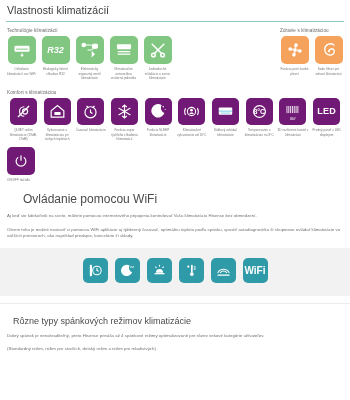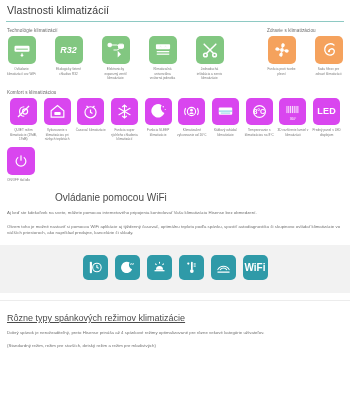--- a/index.html
+++ b/index.html
@@ -26,57 +26,56 @@
   .section { padding: 0 7px; }
   .sec-label {
     font-size: 4.6px;
     color: #6b6b6b;
     letter-spacing: .1px;
     margin-bottom: 3px;
   }
 
   .row-split { display: flex; justify-content: space-between; align-items: flex-start; }
 
-  .icon-row { display: flex; gap: 18px; justify-content: space-between; }
+  .icon-row { display: flex; gap: 5px; justify-content: space-between; }
   .icon-cell { width: 29px; display: flex; flex-direction: column; align-items: center; }
   .tile {
     width: 28px; height: 28px;
     border-radius: 5px;
     display: flex; align-items: center; justify-content: center;
     position: relative;
   }
   .tile svg { display: block; }
   .tile-green { background: #82c781; }
   .tile-orange { background: #f5a25d; }
-  .tile-cyan { background: #d946ef; }
+  .tile-cyan { background: #701a75; }
   .tile-teal { background: #2f9aa8; }
 
   .cap {
     margin-top: 3px;
     font-size: 3.1px;
     line-height: 1.5;
     color: #777;
     text-align: center;
     letter-spacing: .05px;
     word-break: break-word;
   }
   .cap-orange { color: #7a7a7a; }
 
   .comfort-row { display: flex; gap: 1px; }
   .comfort-cell { width: 33px; display: flex; flex-direction: column; align-items: center; }
   .comfort-cell .tile { width: 27px; height: 27px; }
 
   .onoff-wrap { margin-top: 5px; }
 
   .wifi-head {
-    font-size: 10px;
+    font-size: 12px;
     color: #4a4a4a;
-    padding: 0 7px;
+    padding: 0 23px;
     margin-top: 10px;
-    margin-left: 48px;
   }
   .para {
     font-size: 4.3px;
     line-height: 1.45;
     color: #6f6f6f;
     padding: 0 7px;
     margin-top: 7px;
     letter-spacing: .04px;
   }
   .para2 { margin-top: 7px; }
@@ -85,23 +84,22 @@
     background: #f2f2f2;
     margin-top: 9px;
     padding: 10px 0 13px 0;
     display: flex; justify-content: center; gap: 7px;
   }
   .band .tile { width: 25px; height: 25px; border-radius: 5px; }
 
   .bottom-head {
     font-size: 9px;
     color: #4a4a4a;
-    padding: 0 7px;
+    padding: 0 13px;
     margin-top: 12px;
-    text-decoration: underline;
   }
   .sep { height: 1px; background: #ececec; margin: 7px 0 0 0; }
   .led-text {
     font-family: "Liberation Sans", sans-serif;
     font-size: 9px; font-weight: bold; color: #ffffff;
     letter-spacing: .3px;
   }
   .r32-text { font-size: 9px; font-weight: bold; color: #ffffff; font-style: italic; }
   .wifi-text { font-size: 10px; font-weight: bold; color: #ffffff; }
   .deg-text { font-size: 7px; font-weight: bold; color: #ffffff; }

